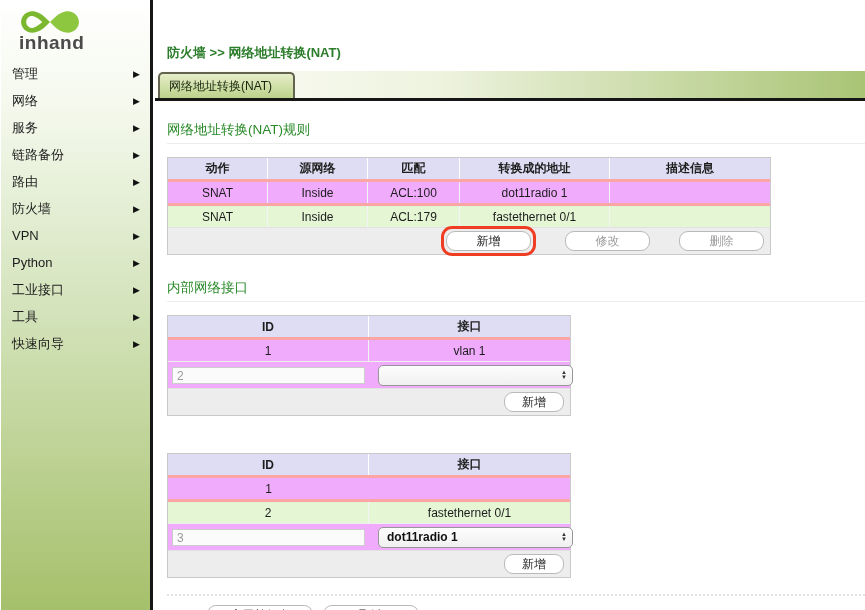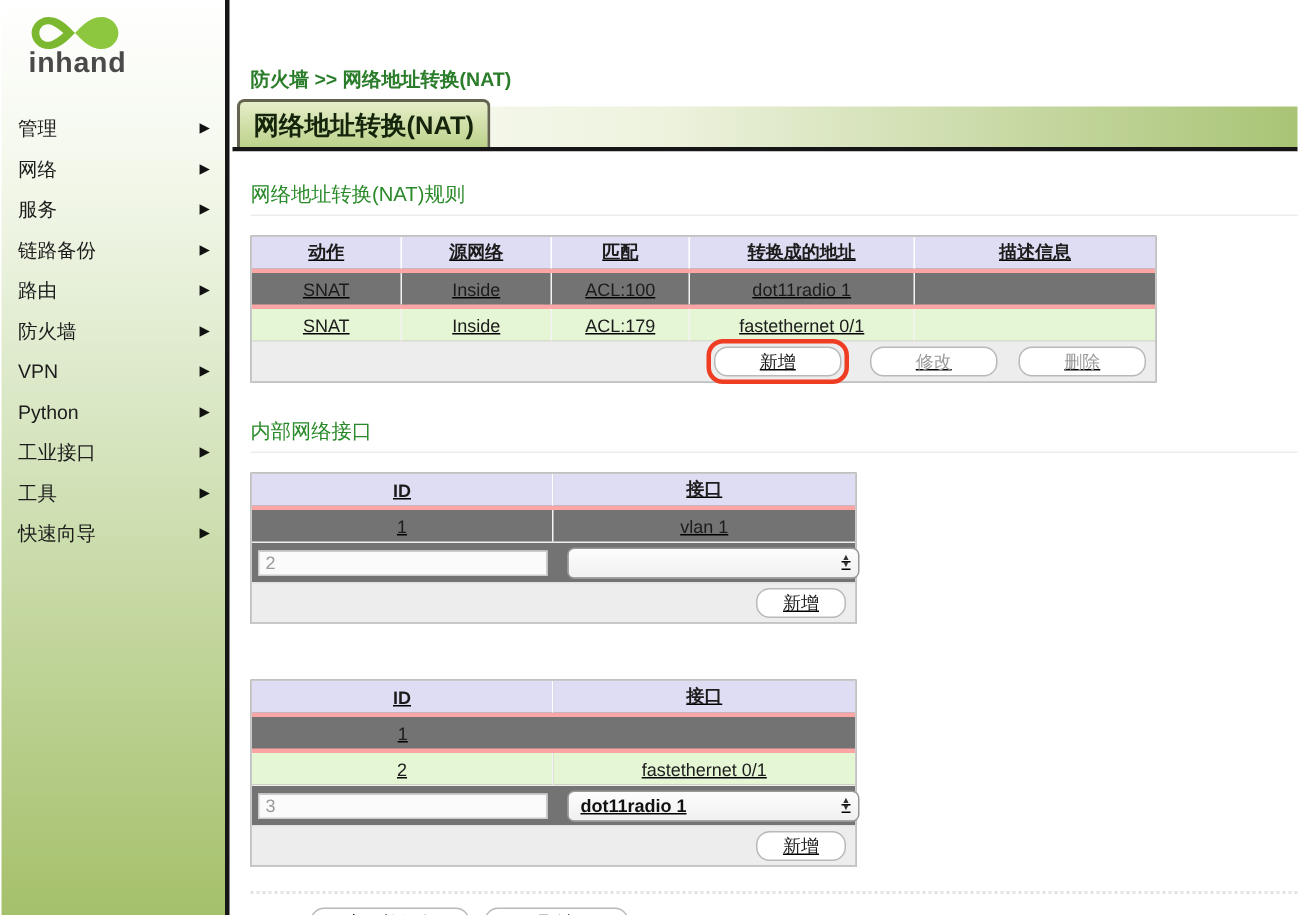--- a/index.html
+++ b/index.html
@@ -6,54 +6,54 @@
   html,body { width:865px; height:610px; overflow:hidden; background:#fff;
     font-family:"Liberation Sans","DejaVu Sans",sans-serif; }
 
   
   .sidebar { position:absolute; left:1px; top:0; width:152px; height:610px;
     background:linear-gradient(to bottom,#ffffff 0%,#f4f8ec 18%,#d9e7c4 45%,#a5c06b 100%);
     border-right:3px solid #161616; }
   .logo { padding:8px 0 0 18px; width:120px; }
   .logo svg { display:block; }
   .brand { font-size:19px; font-weight:bold; color:#4a4a4a; letter-spacing:.5px; margin-top:-4px; }
-  .menu { margin-top:18px; }
+  .menu { margin-top:6px; }
   .menu-item { display:flex; justify-content:space-between; align-items:center;
     height:27px; padding:0 10px 0 11px; font-size:13px; color:#1c1c1c; cursor:pointer; }
   .menu-arrow { font-size:9px; color:#111; }
 
   
   .main { position:absolute; left:155px; top:0; width:710px; height:610px; }
   .breadcrumb { padding:16px 0 0 12px; font-size:13px; font-weight:bold; color:#2b7d2b;margin-top:28px; }
   .tabstrip { margin-top:9px; height:30px;
     background:linear-gradient(to right,#fcfdf8 0%,#eef3df 40%,#a9c475 100%);
     border-bottom:3px solid #161616; display:flex; align-items:flex-end; }
-  .tab { margin-left:3px; padding:4px 9px 3px 9px; font-size:17px; font-weight:700; color:#15250c;
+  .tab { margin-left:3px; padding:4px 21px 3px 9px; font-size:12px; font-weight:400; color:#15250c;
     background:linear-gradient(#e6eec8,#bcd28b); border:2px solid #63634f; border-bottom:none;
     border-radius:5px 5px 0 0; cursor:pointer; }
   .panel { background:#fff; padding:20px 0 0 12px; }
 
   .section-title { color:#2a8a2a; font-weight:normal; font-size:13.5px;
     padding-bottom:4px; border-bottom:1px solid #ececec; }
   .section-gap { height:13px; }
   .section-space { height:24px; }
 
   
-  .tbl { border:1px solid #c9c9c9; background:#737373; display:inline-block;text-decoration:underline; }
+  .tbl { border:1px solid #c9c9c9; background:#f0abfc; display:inline-block; }
   .tr { display:flex; align-items:center; }
   .cell { display:flex; align-items:center; justify-content:center;
     height:21px; font-size:12px; color:#1c1c1c; }
   .thead .cell { background:#dfddf3; font-weight:bold; border-right:1px solid #ffffff; }
   .thead .cell:last-child { border-right:none; }
   .tbody-row .cell { border-right:1px solid #f4f4f4; }
   .tbody-row .cell:last-child { border-right:none; }
   .tbody-row { border-top:3px solid #fca5a5; }
   .row-green .cell { background:#e4f6d4; }
   .btnrow { background:#ededed; border-top:1px solid #e2e2e2; height:27px;
-    display:flex; align-items:center; justify-content:flex-end; padding-right:6px; gap:14px; }
+    display:flex; align-items:center; justify-content:flex-end; padding-right:6px; gap:29px; }
 
   
   .nc0{width:100px}.nc1{width:100px}.nc2{width:92px}.nc3{width:150px}.nc4{width:160px}
   
   .ic0{width:201px}.ic1{width:201px}
 
   .inprow { display:flex; align-items:center; height:27px; border-top:1px solid #efefef; }
   .id-input { width:193px; height:17px; margin-left:4px; background:#fbfbfb;
     border:1px solid #ccc; color:#9a9a9a; font-size:12px; padding:0 4px;
     font-family:"Liberation Sans","DejaVu Sans",sans-serif; }

